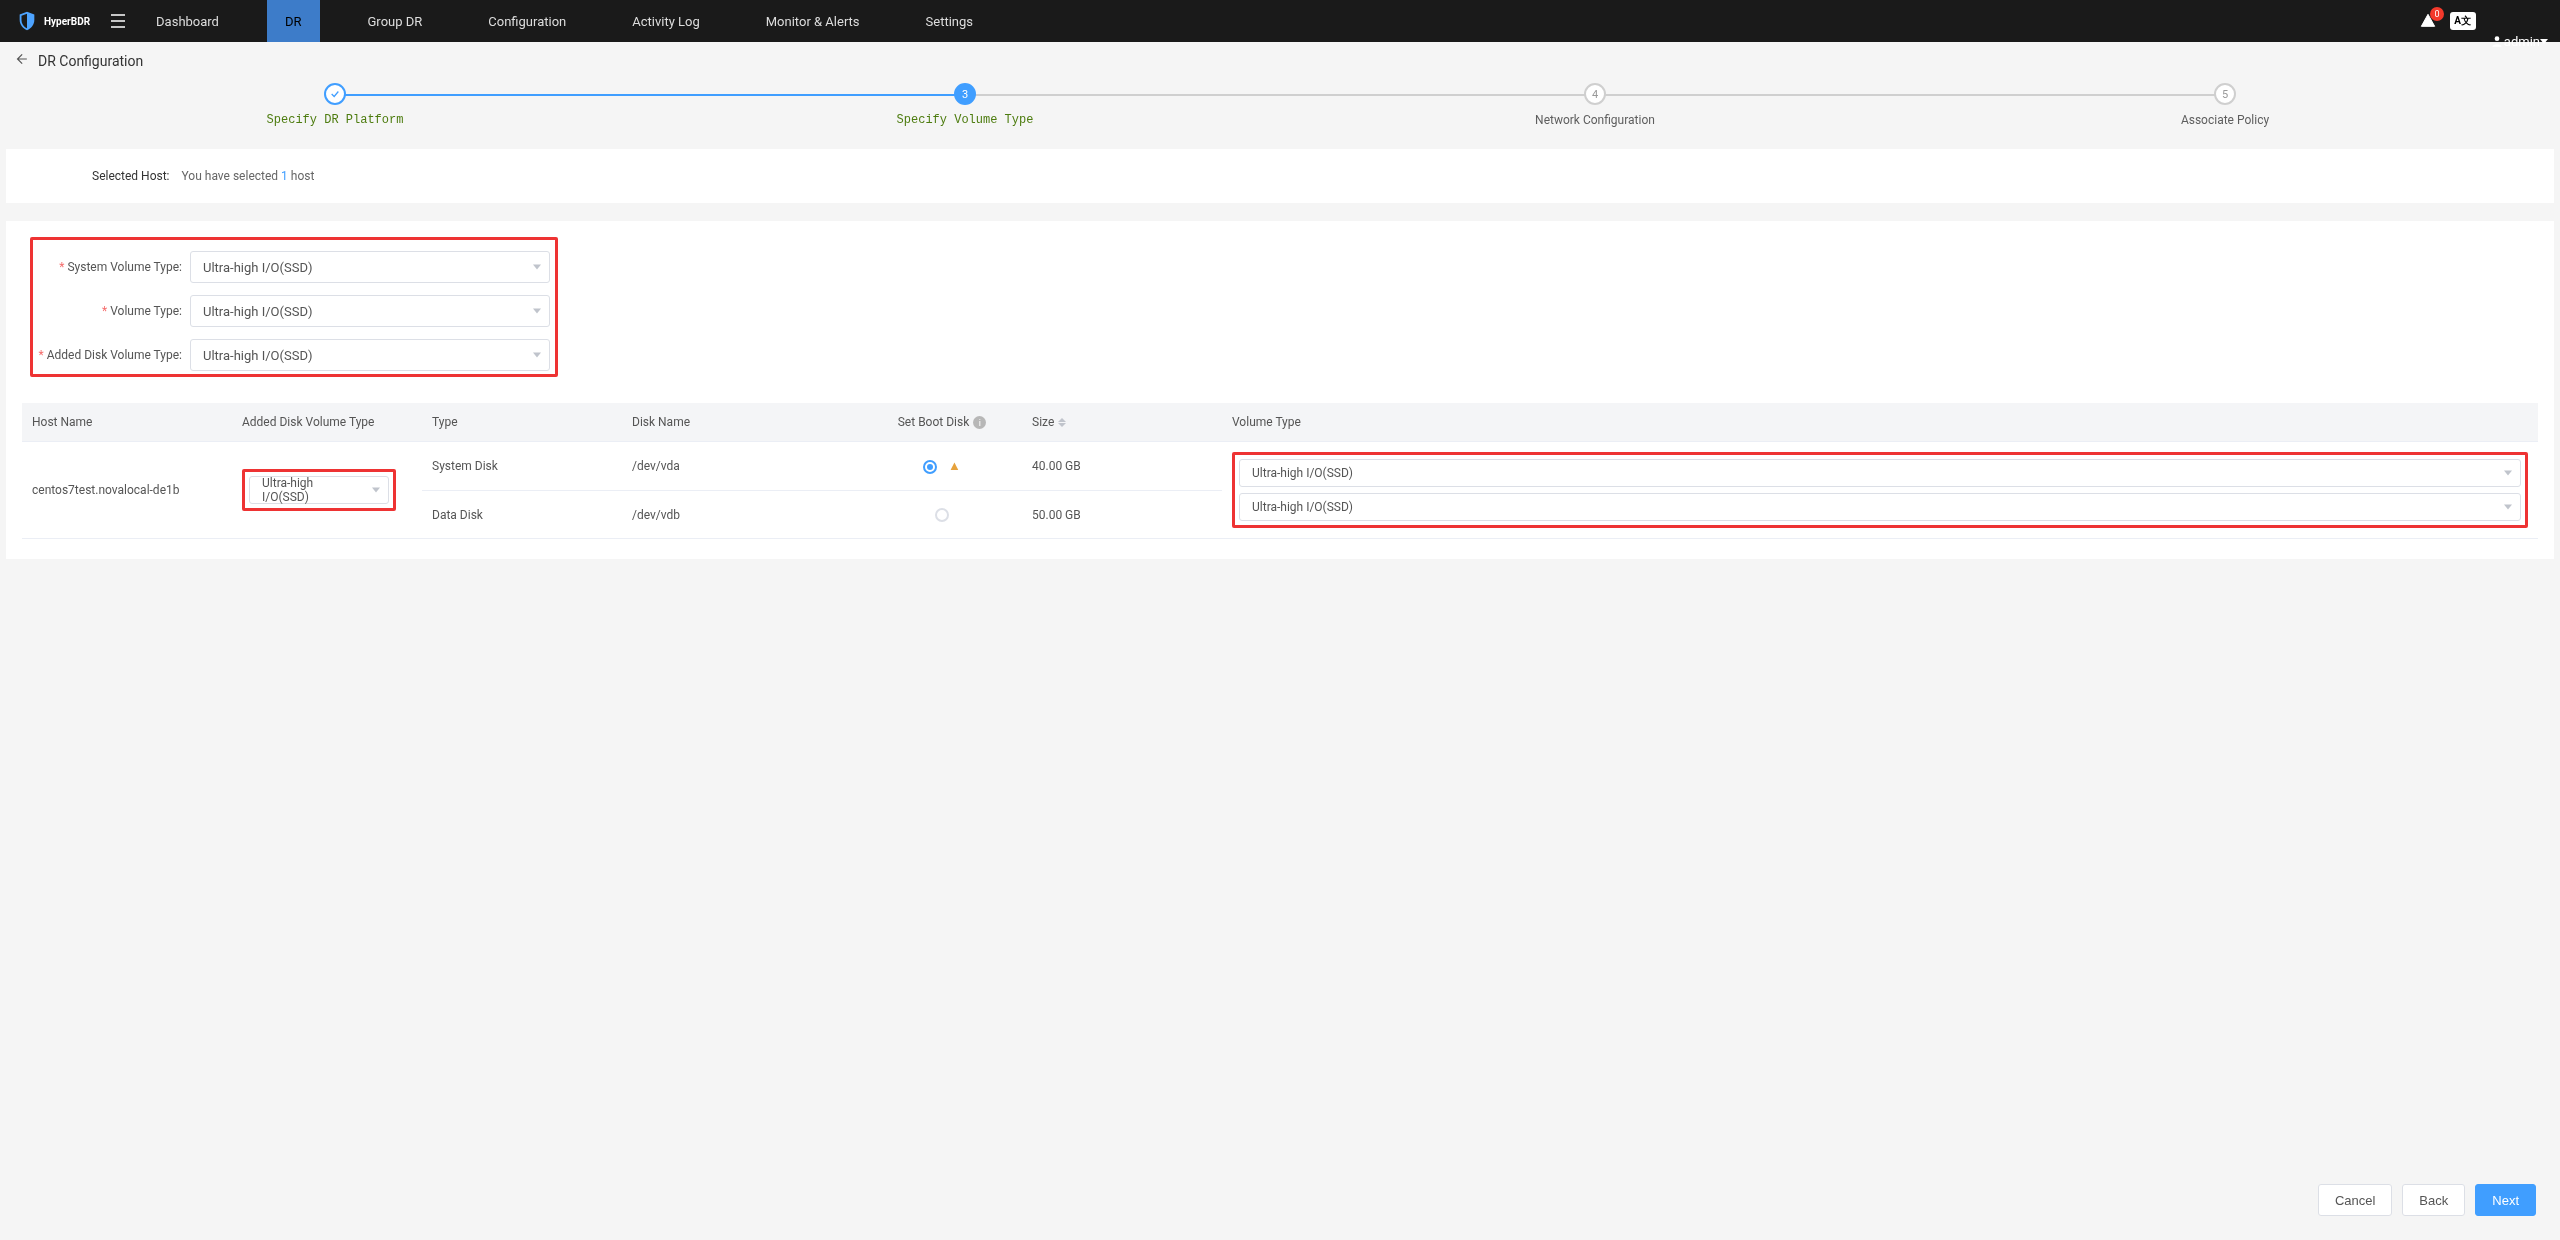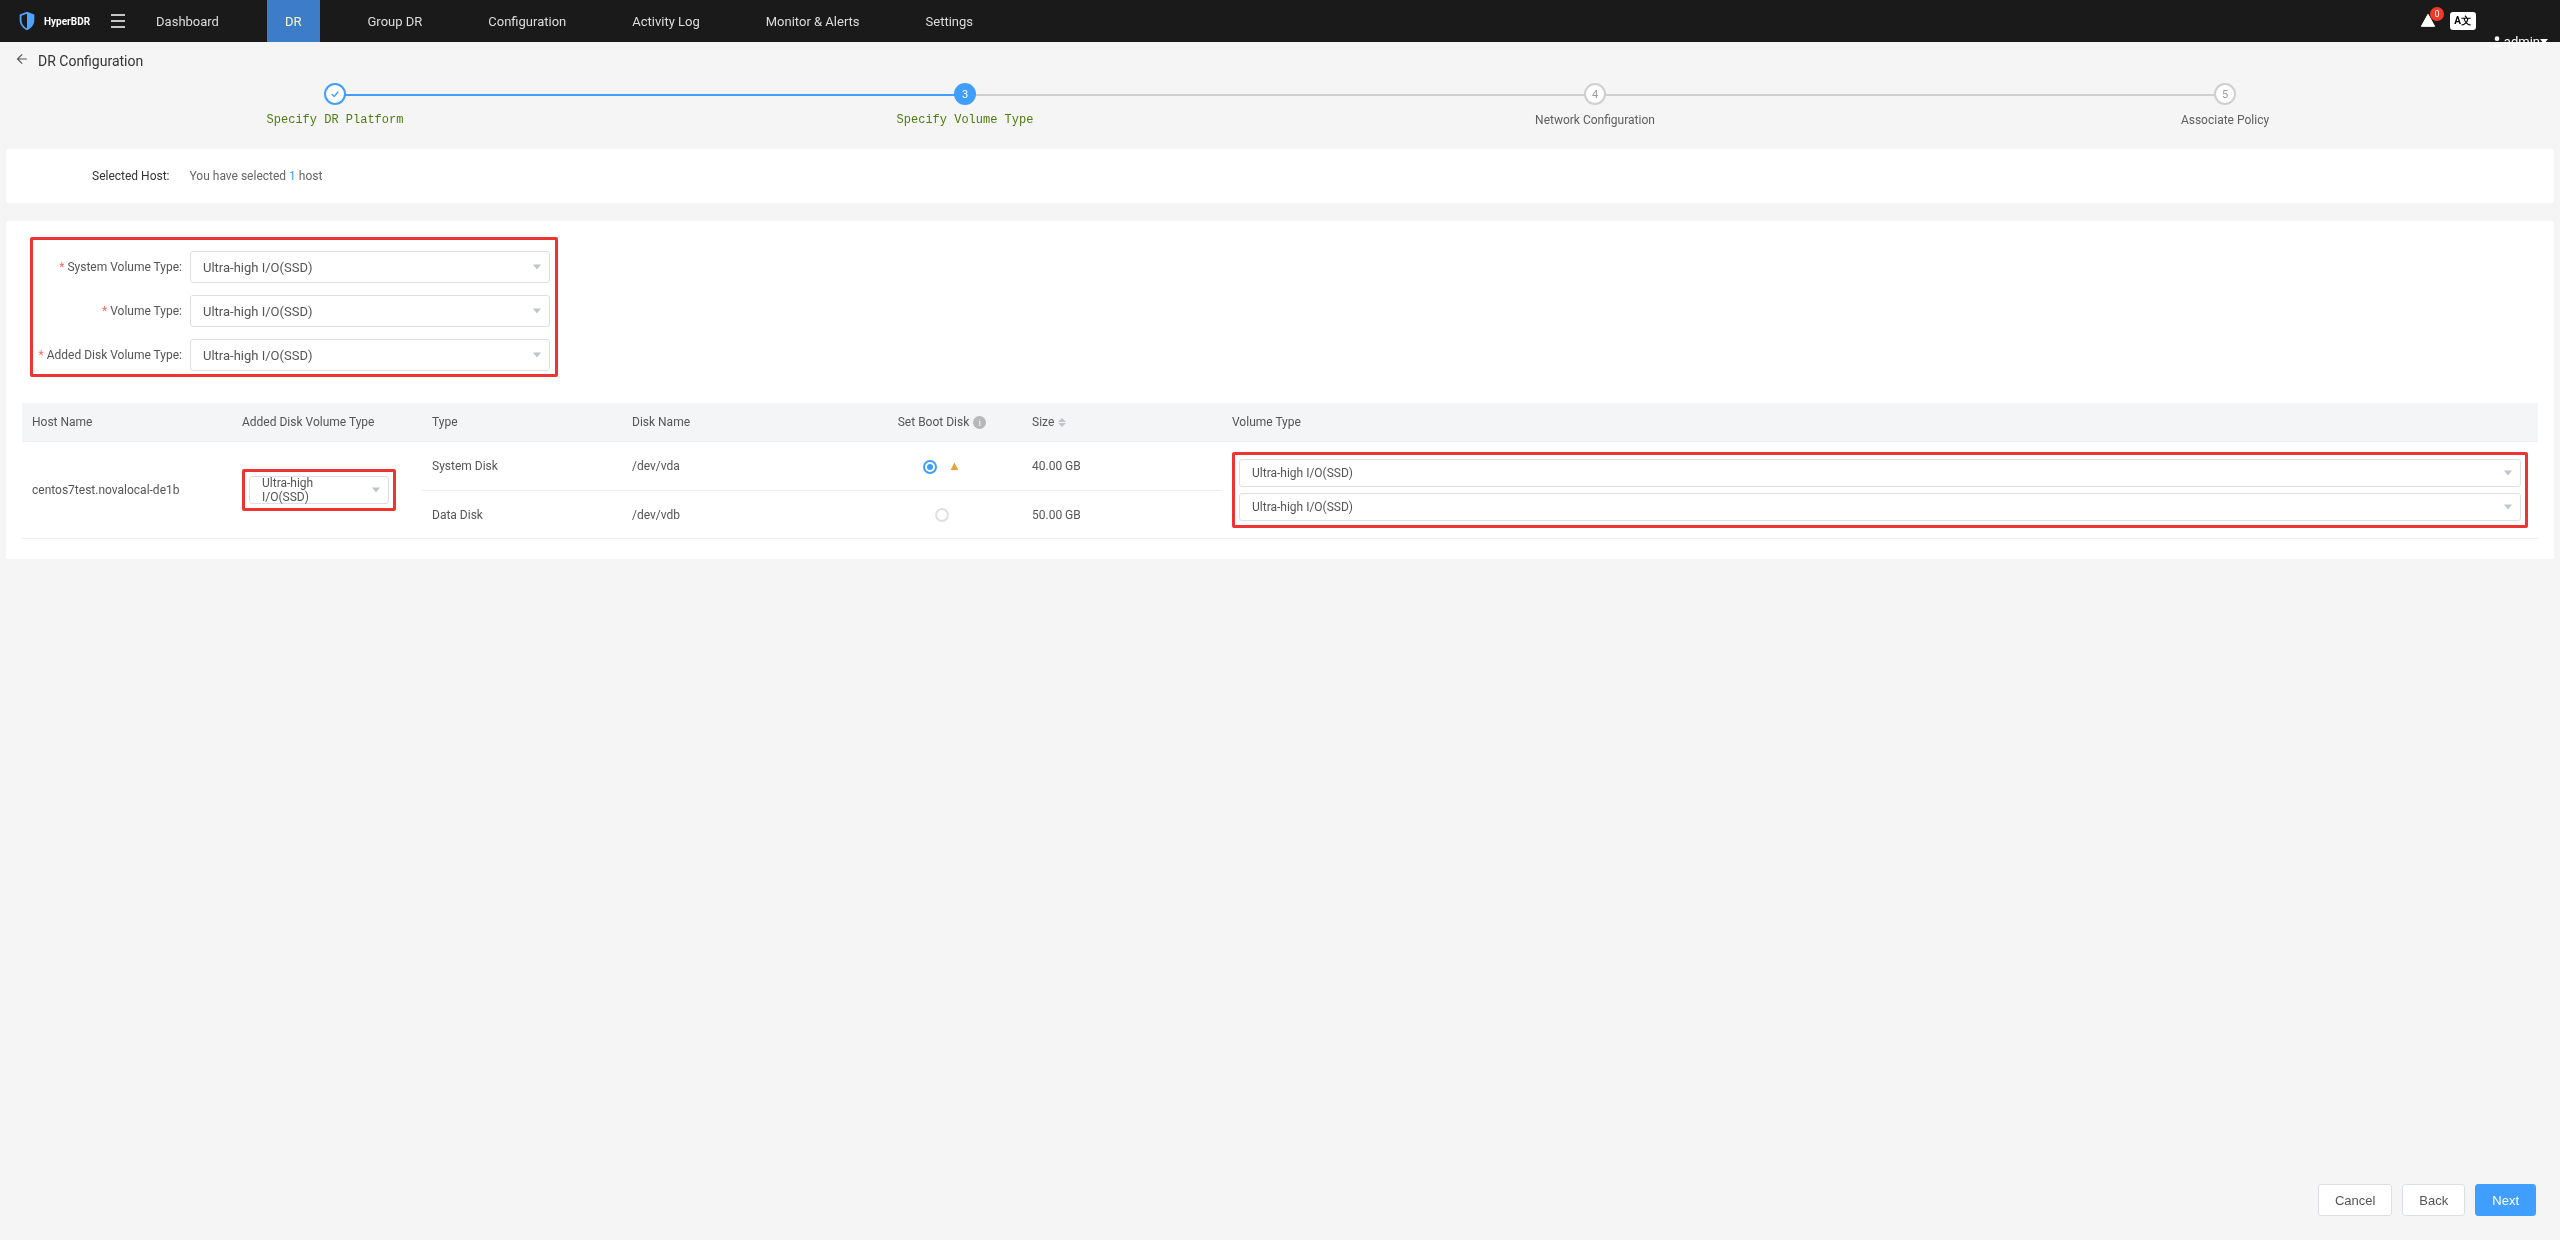--- a/index.html
+++ b/index.html
@@ -5,21 +5,21 @@
   * { box-sizing: border-box; margin: 0; padding: 0; }
   body { font-family: -apple-system, BlinkMacSystemFont, "Segoe UI", Roboto, "Helvetica Neue", Arial, sans-serif; font-size: 13px; color: #333; background: #f5f5f5; }
 
   
   .topnav { background: #1a1a1a; height: 42px; display: flex; align-items: center; color: #fff; padding: 0 12px 0 8px; }
   .brand { display: flex; align-items: center; gap: 6px; font-weight: 700; font-size: 10px; padding: 0 8px; }
   .brand svg { width: 22px; height: 22px; }
   .hamburger { width: 40px; display: flex; align-items: center; justify-content: center; cursor: pointer; }
   .nav-items { display: flex; height: 100%; gap: 30px; }
   .nav-item { padding: 0 18px; height: 42px; display: flex; align-items: center; color: #ddd; font-size: 13px; cursor: pointer; }
-  .nav-item.active { background: #3d7cc9; color: #fef9c3; }
+  .nav-item.active { background: #3d7cc9; color: #000000; }
   .nav-right { margin-left: auto; display: flex; align-items: center; gap: 14px; }
   .icon-btn { display: flex; align-items: center; justify-content: center; position: relative; cursor: pointer; }
   .badge { position: absolute; top: -6px; right: -8px; background: #f3392b; color: #fff; border-radius: 8px; min-width: 14px; height: 14px; font-size: 9px; display: flex; align-items: center; justify-content: center; padding: 0 3px; }
   .lang-badge { background: #fff; color: #000; font-size: 10px; font-weight: 700; border-radius: 3px; padding: 2px 4px; letter-spacing: 0.5px; }
   .user-menu { display: flex; align-items: center; gap: 0; font-size: 13px; cursor: pointer; margin-top: 40px; }
 
   
   .breadcrumb { padding: 10px 14px; display: flex; align-items: center; gap: 10px; color: #333; font-size: 14px; }
   .breadcrumb .back-arrow { cursor: pointer; }
 
@@ -29,21 +29,21 @@
   .step .circle { width: 22px; height: 22px; border-radius: 50%; border: 2px solid #cfcfcf; background: #fff; display: flex; align-items: center; justify-content: center; font-size: 11px; color: #999; position: relative; z-index: 2; }
   .step.done .circle { border-color: #409eff; color: #409eff; }
   .step.active .circle { border-color: #409eff; background: #409eff; color: #fff; }
   .step .label { margin-top: 8px; font-size: 12px; color: #5e5e5e; }
   .step.done .label, .step.active .label { color: #4d7c0f; font-family: Liberation Mono, monospace; }
   .step .line { position: absolute; top: 11px; left: 50%; width: 100%; height: 2px; background: #cfcfcf; z-index: 1; }
   .step:last-child .line { display: none; }
   .step.done .line { background: #409eff; }
 
   
-  .host-ribbon { background: #fff; margin: 8px 6px 18px 6px; padding: 20px 28px; display: flex; gap: 20px; font-size: 12px; text-align: right; }
+  .host-ribbon { background: #fff; margin: 8px 6px 18px 6px; padding: 20px 28px; display: flex; gap: 12px; font-size: 12px; text-align: right; }
   .host-ribbon .lbl { color: #333; margin-left: 58px; }
   .host-ribbon .val { color: #666; }
   .host-ribbon .val .n { color: #409eff; }
 
   
   .panel { background: #fff; margin: 0 6px; padding: 12px 16px 20px 16px; }
 
   .form-area { padding: 18px 10px 14px 10px; position: relative; }
   .form-area .highlight-box { position: absolute; border: 3px solid #e33; border-radius: 2px; left: 8px; top: 4px; width: 528px; height: 140px; pointer-events: none; }
   .form-row { display: flex; align-items: center; margin-bottom: 12px; }

